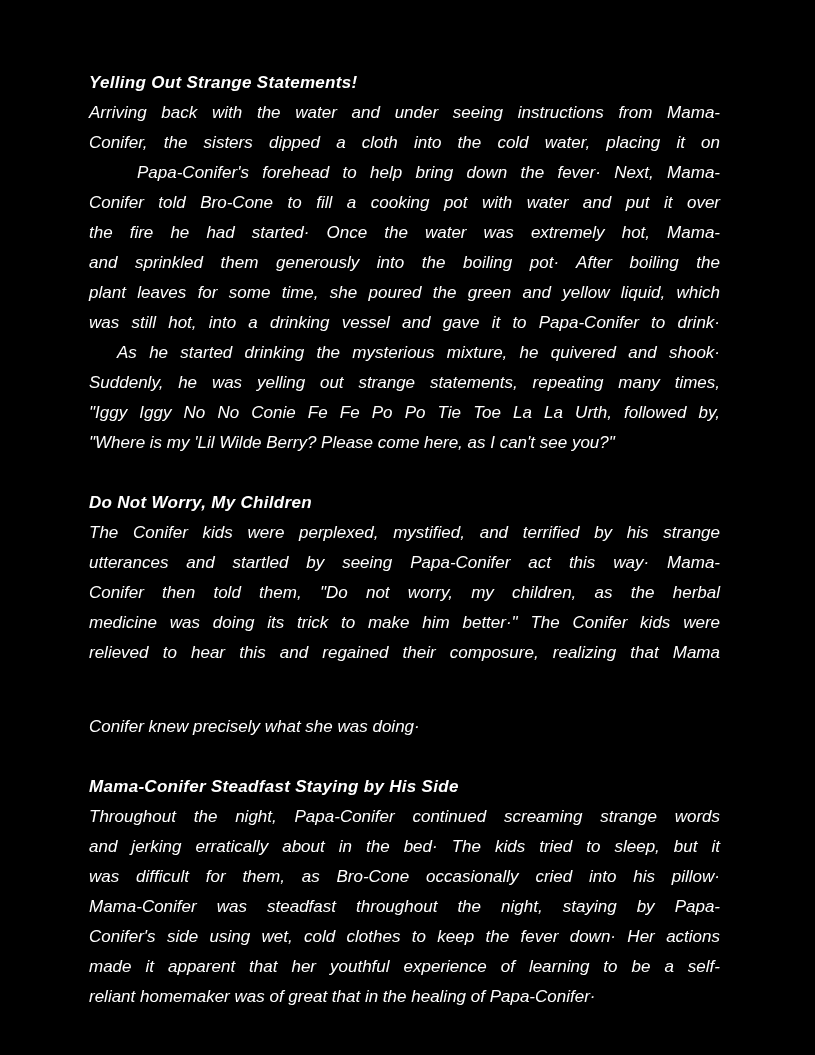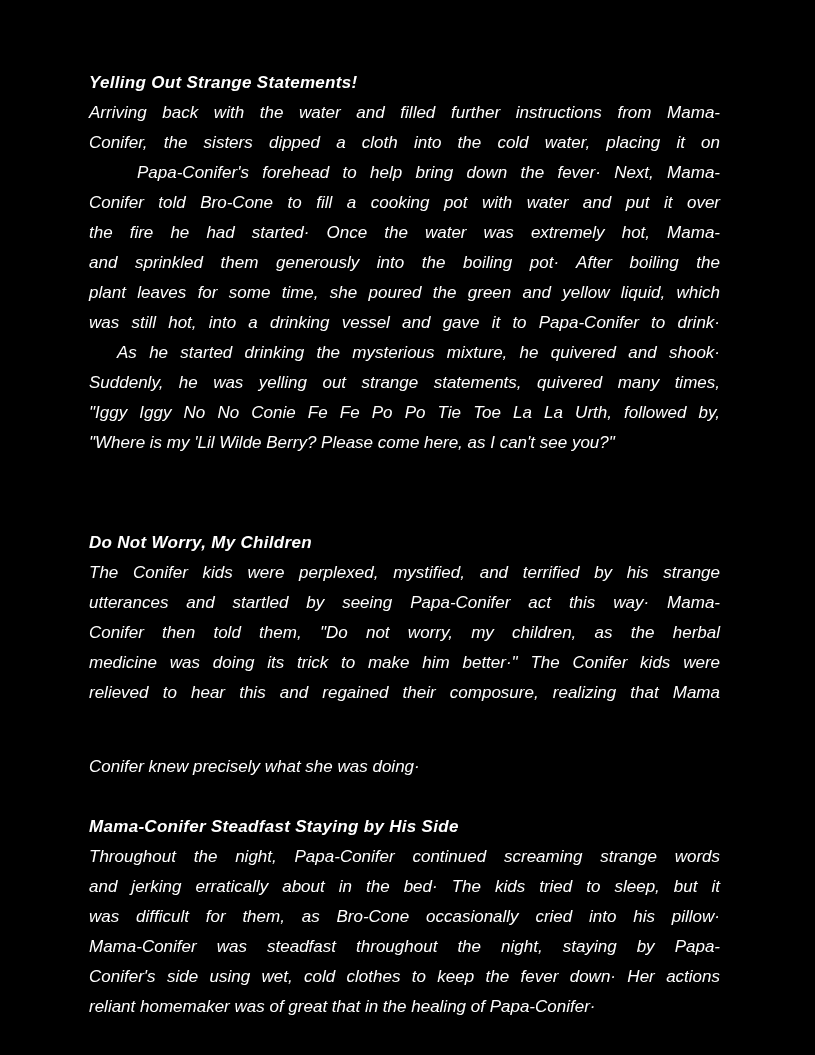--- a/index.html
+++ b/index.html
@@ -43,51 +43,52 @@
     height: 30px;
   }
 </style>
 </head>
 <body style="background: rgb(0, 0, 0);">
 
 <div class="page">
 
   <section>
     <div class="line heading" style="color: rgb(255, 255, 255);">Yelling Out Strange Statements!</div>
-    <div class="line" style="color: rgb(255, 255, 255);">Arriving back with the water and filled further instructions from Mama-</div>
+    <div class="line" style="color: rgb(255, 255, 255);">Arriving back with the water and under seeing instructions from Mama-</div>
     <div class="line" style="color: rgb(255, 255, 255);">Conifer, the sisters dipped a cloth into the cold water, placing it on</div>
     <div class="line" style="color: rgb(255, 255, 255); margin-left: 48px;">Papa-Conifer's forehead to help bring down the fever· Next, Mama-</div>
     <div class="line" style="color: rgb(255, 255, 255);">Conifer told Bro-Cone to fill a cooking pot with water and put it over</div>
     <div class="line" style="color: rgb(255, 255, 255);">the fire he had started· Once the water was extremely hot, Mama-</div>
     <div class="line" style="color: rgb(255, 255, 255);">and sprinkled them generously into the boiling pot· After boiling the</div>
     <div class="line" style="color: rgb(255, 255, 255);">plant leaves for some time, she poured the green and yellow liquid, which</div>
     <div class="line" style="color: rgb(255, 255, 255);">was still hot, into a drinking vessel and gave it to Papa-Conifer to drink·</div>
     <div class="line" style="color: rgb(255, 255, 255); margin-left: 28px;">As he started drinking the mysterious mixture, he quivered and shook·</div>
-    <div class="line" style="color: rgb(255, 255, 255);">Suddenly, he was yelling out strange statements, quivered many times,</div>
+    <div class="line" style="color: rgb(255, 255, 255);">Suddenly, he was yelling out strange statements, repeating many times,</div>
     <div class="line" style="color: rgb(255, 255, 255);">"Iggy Iggy No No Conie Fe Fe Po Po Tie Toe La La Urth, followed by,</div>
     <div class="line last" style="color: rgb(255, 255, 255);">"Where is my 'Lil Wilde Berry? Please come here, as I can't see you?"</div>
   </section>
 
   <div class="section-gap"></div>
 
   <section>
-    <div class="line heading" style="color: rgb(255, 255, 255); margin-top: 40px;">Do Not Worry, My Children</div>
+    <div class="line heading" style="color: rgb(255, 255, 255);">Do Not Worry, My Children</div>
     <div class="line" style="color: rgb(255, 255, 255);">The Conifer kids were perplexed, mystified, and terrified by his strange</div>
     <div class="line" style="color: rgb(255, 255, 255);">utterances and startled by seeing Papa-Conifer act this way· Mama-</div>
     <div class="line" style="color: rgb(255, 255, 255);">Conifer then told them, "Do not worry, my children, as the herbal</div>
     <div class="line" style="color: rgb(255, 255, 255);">medicine was doing its trick to make him better·" The Conifer kids were</div>
     <div class="line" style="color: rgb(255, 255, 255);">relieved to hear this and regained their composure, realizing that Mama</div>
     <div class="line last" style="color: rgb(255, 255, 255); margin-top: 44px;">Conifer knew precisely what she was doing·</div>
   </section>
 
   <div class="section-gap"></div>
 
   <section>
     <div class="line heading" style="color: rgb(255, 255, 255);">Mama-Conifer Steadfast Staying by His Side</div>
     <div class="line" style="color: rgb(255, 255, 255);">Throughout the night, Papa-Conifer continued screaming strange words</div>
     <div class="line" style="color: rgb(255, 255, 255);">and jerking erratically about in the bed· The kids tried to sleep, but it</div>
     <div class="line" style="color: rgb(255, 255, 255);">was difficult for them, as Bro-Cone occasionally cried into his pillow·</div>
     <div class="line" style="color: rgb(255, 255, 255);">Mama-Conifer was steadfast throughout the night, staying by Papa-</div>
     <div class="line" style="color: rgb(255, 255, 255);">Conifer's side using wet, cold clothes to keep the fever down· Her actions</div>
+    <div class="line" style="color: rgb(255, 255, 255);">made it apparent that her youthful experience of learning to be a self-</div>
     <div class="line last" style="color: rgb(255, 255, 255);">reliant homemaker was of great that in the healing of Papa-Conifer·</div>
   </section>
 
 </div>
 
 </body></html>

